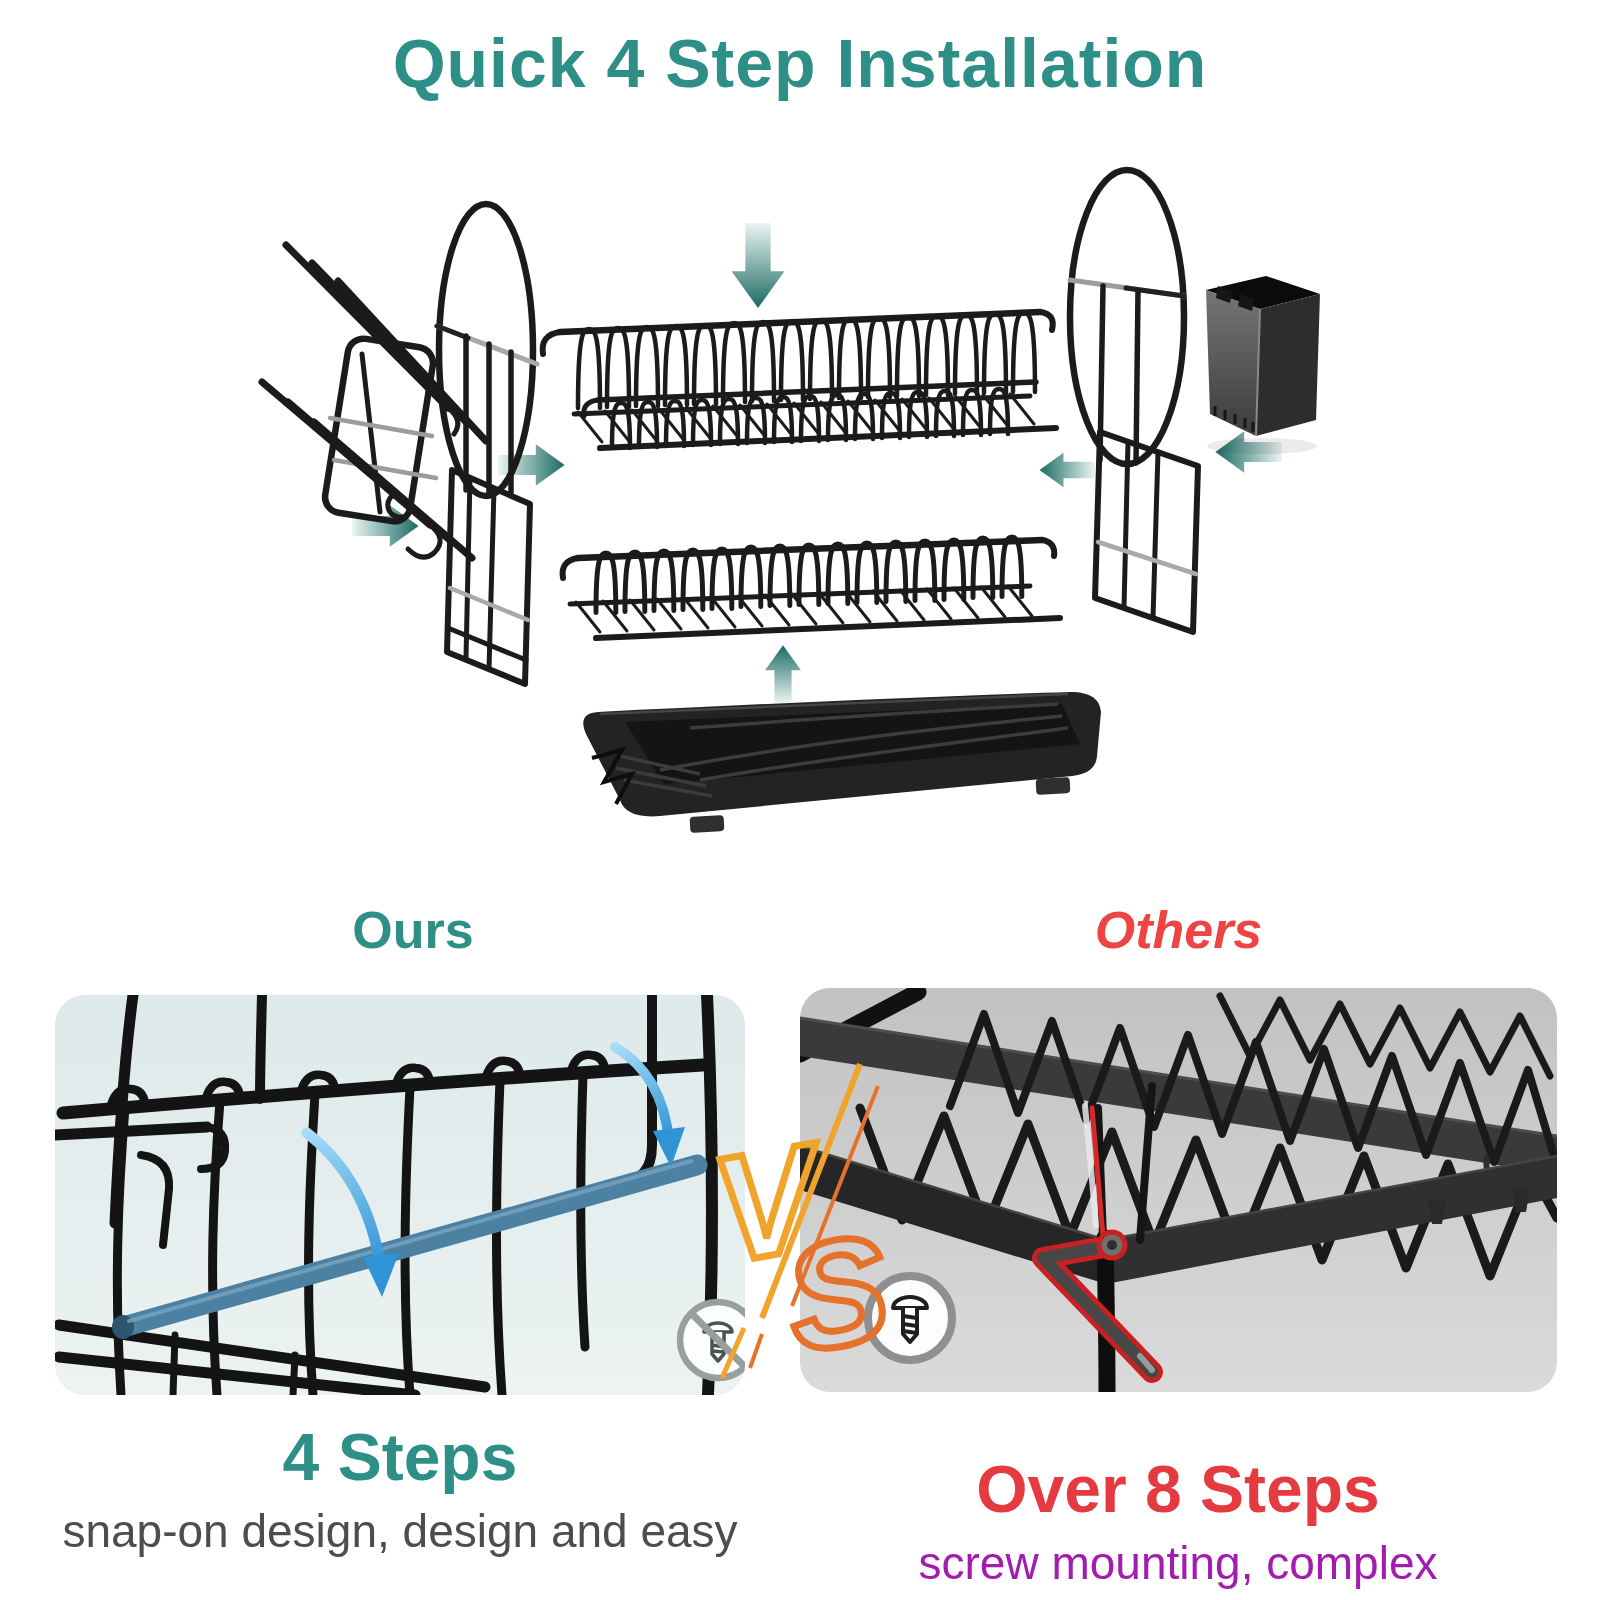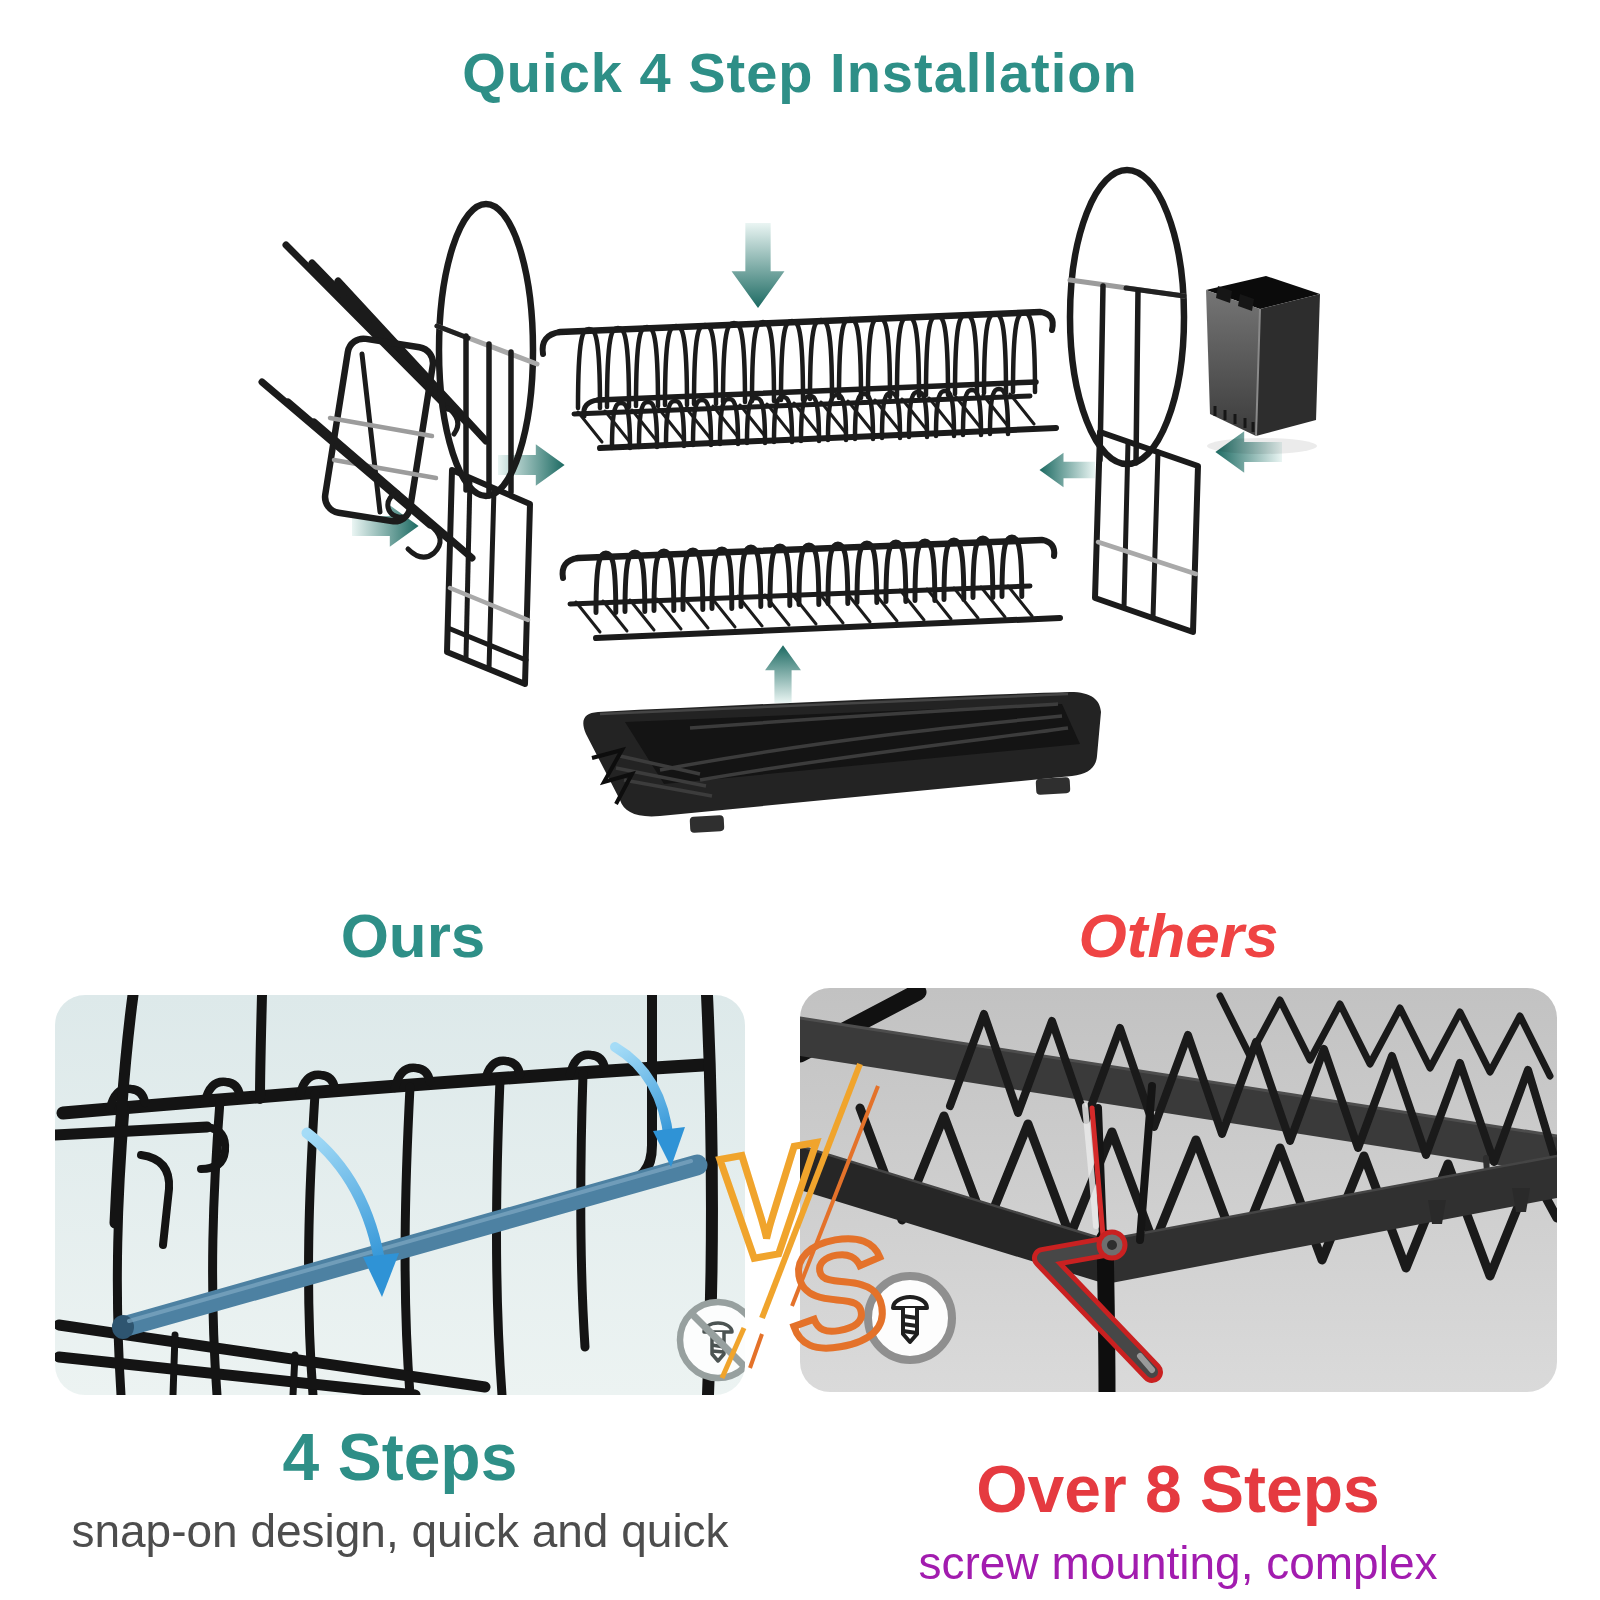--- a/index.html
+++ b/index.html
@@ -1,22 +1,22 @@
 <!DOCTYPE html>
 <html><head>
 <meta charset="utf-8">
 <style>
   html,body{margin:0;padding:0;background:#ffffff;}
   .canvas{position:relative;width:1600px;height:1600px;background:#ffffff;overflow:hidden;
           font-family:"Liberation Sans", sans-serif;}
-  .title{position:absolute;left:0;top:40px;width:1600px;text-align:center;
-         font-size:56px;font-weight:bold;letter-spacing:1px;}
+  .title{position:absolute;left:0;top:24px;width:1600px;text-align:center;
+         font-size:68px;font-weight:bold;letter-spacing:1px;}
   .diagram-svg{position:absolute;left:0;top:160px;width:1600px;height:700px;}
   .vs-head{position:absolute;width:690px;text-align:center;top:900px;
-           font-size:62px;font-weight:bold;}
+           font-size:52px;font-weight:bold;}
   .vs-head.ours{left:68px;}
   .vs-head.others{left:800px;width:757px;}
   .photo{position:absolute;border-radius:30px;overflow:hidden;}
   .photo.ours{left:55px;top:995px;width:690px;height:400px;}
   .photo.others{left:800px;top:988px;width:757px;height:404px;}
   .photo svg{display:block;width:100%;height:100%;}
   .vs-mark{position:absolute;left:692px;top:1056px;width:225px;height:330px;z-index:5;}
   .cap{position:absolute;width:740px;text-align:center;top:1420px;}
   .cap.left{left:30px;}
   .cap.right{left:808px;}
@@ -369,20 +369,20 @@
       <line x1="186" y1="30" x2="100" y2="250" stroke="#e4722a" stroke-width="4"></line>
       <line x1="52" y1="272" x2="30" y2="322" stroke="#f0a42c" stroke-width="5"></line>
       <line x1="70" y1="278" x2="58" y2="312" stroke="#e4722a" stroke-width="4"></line>
     </g>
     <text class="vs-letter" x="24" y="200" font-size="150" transform="rotate(-10 70 150)" style="stroke: rgb(240, 164, 44);">V</text>
     <text class="vs-letter" x="92" y="288" font-size="150" transform="rotate(-10 150 220)" style="stroke: rgb(228, 114, 42);">S</text>
   </svg>
 
   <div class="cap left">
     <div class="steps" style="color: rgb(46, 143, 135);">4 Steps</div>
-    <div class="sub" style="color: rgb(77, 77, 77);">snap-on design, quick and quick</div>
+    <div class="sub" style="color: rgb(77, 77, 77);">snap-on design, design and easy</div>
   </div>
   <div class="cap right">
     <div class="steps" style="color: rgb(229, 58, 64); margin-top: 32px;">Over 8 Steps</div>
     <div class="sub" style="color: #a21caf;">screw mounting, complex</div>
   </div>
 
 </div>
 
 </body></html>

